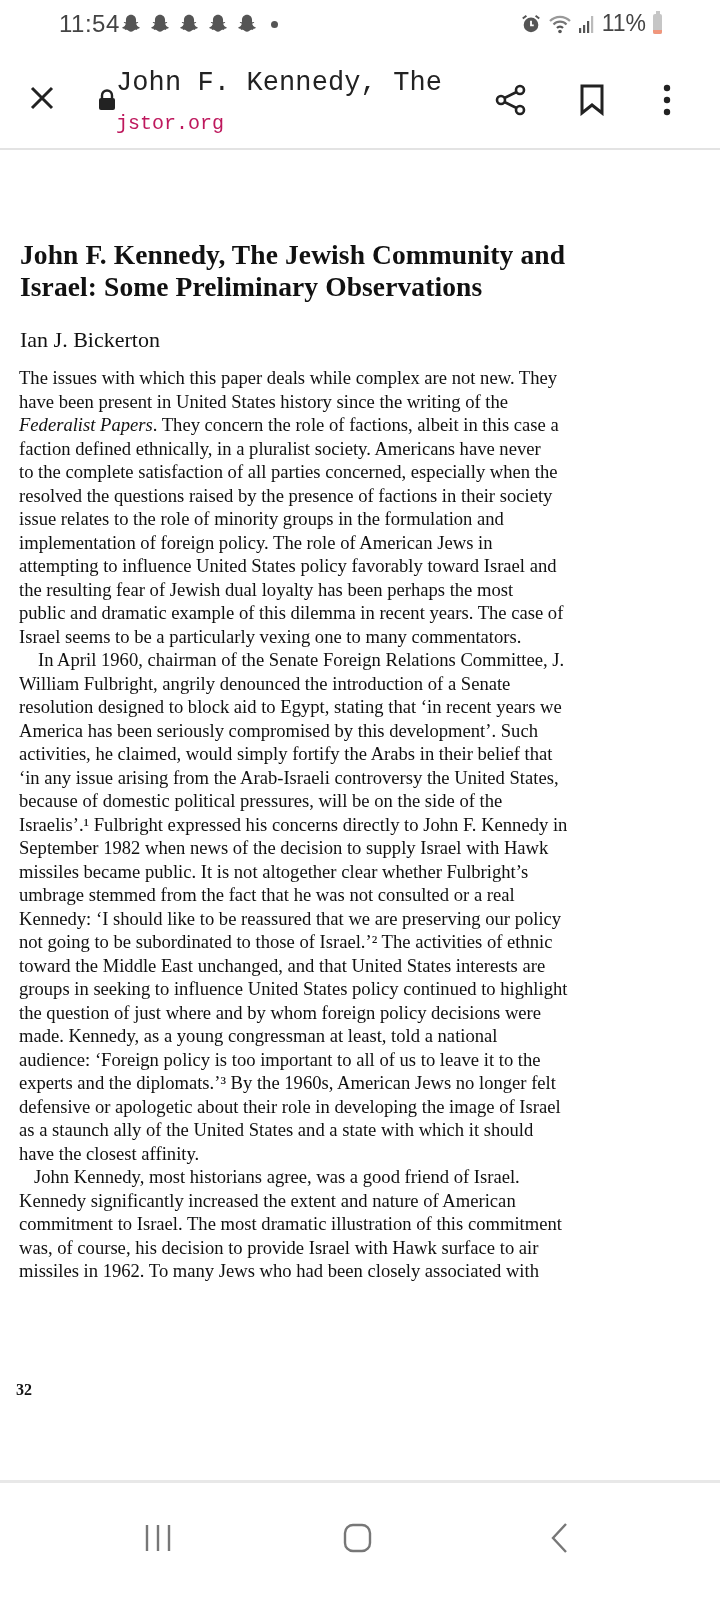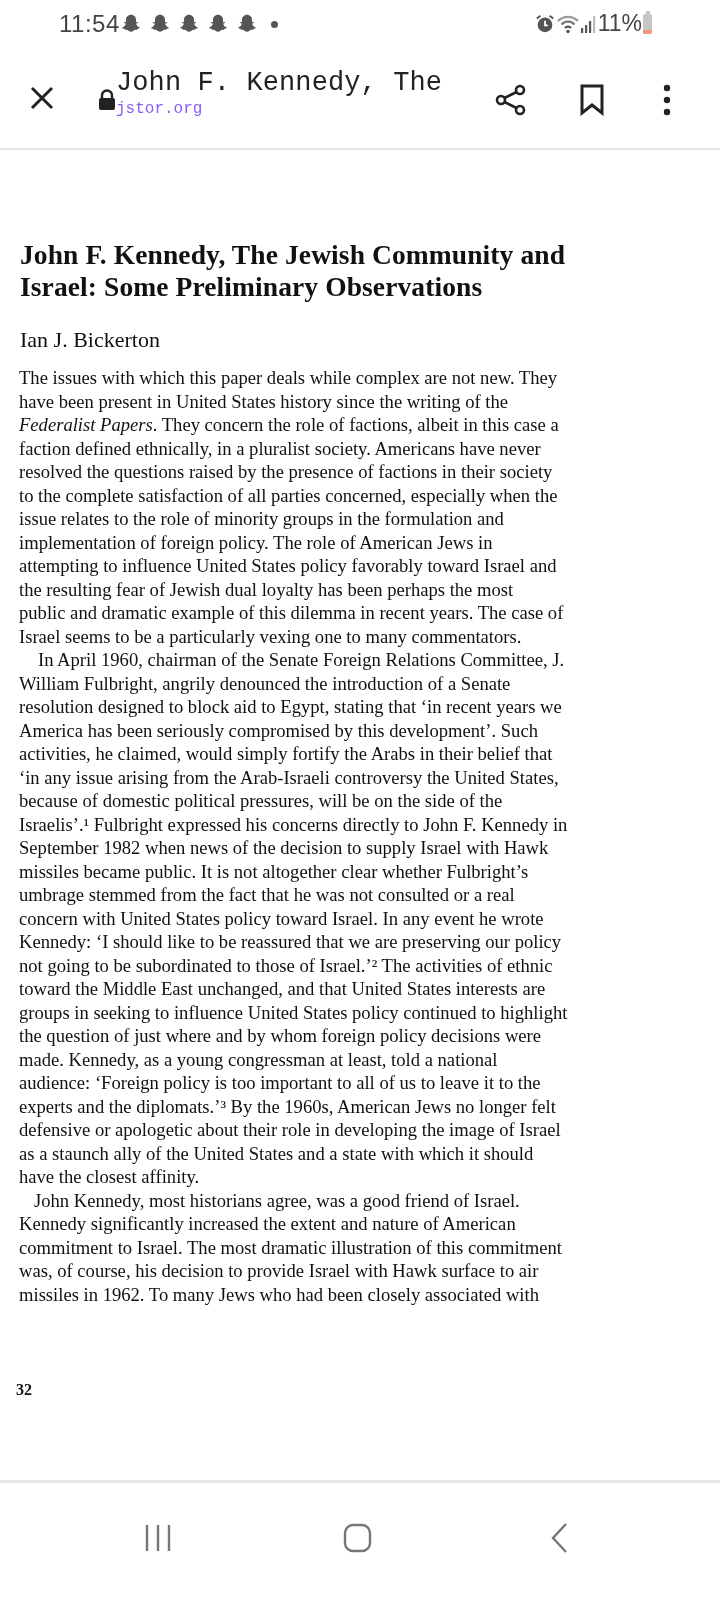--- a/index.html
+++ b/index.html
@@ -6,33 +6,33 @@
     body {
       width: 720px; height: 1600px; background: #ffffff; position: relative; overflow: hidden;
       font-family: "Liberation Sans", sans-serif; color: #202124;
     }
     
     .status-bar { position: absolute; left: 0; top: 0; width: 720px; height: 52px; }
     .status-time { position: absolute; left: 59px; top: 10px; font-size: 24px; color: #444; letter-spacing: 0.5px; }
     .notif-icons { position: absolute; left: 120px; top: 13px; display: flex; gap: 7px; align-items: center; }
     .ghost { width: 22px; height: 22px; display: block; }
     .notif-dot { width: 7px; height: 7px; border-radius: 50%; background: #555; margin-left: 6px; }
-    .status-right { position: absolute; right: 68px; top: 10px; display: flex; align-items: center; color: #555; text-align: center; }
+    .status-right { position: absolute; right: 58px; top: 10px; display: flex; align-items: center; gap: 6px; color: #555; text-align: center; }
     .status-right .batt-text { font-size: 23px; color: #444; }
     .battery { width: 9px; height: 20px; border-radius: 2px; background: #c6c6c6; position: relative; margin-left: 1px; }
     .battery::before { content: ""; position: absolute; top: -3px; left: 2.5px; width: 4px; height: 3px; background: #c6c6c6; }
     .battery .fill { position: absolute; left: 0; bottom: 0; width: 9px; height: 4px; background: #f0967c; border-radius: 0 0 2px 2px; }
 
     
     .toolbar { position: absolute; left: 0; top: 52px; width: 720px; height: 96px; background: #fff; border-bottom: 2px solid #e3e3e3; }
     .close-btn { position: absolute; left: 24px; top: 28px; width: 36px; height: 36px; display:flex; align-items:center; justify-content:center; }
     .lock { position: absolute; left: 97px; top: 37px; width: 20px; height: 22px; }
     .title-block { position: absolute; left: 116px; top: 16px; width: 340px; font-family: Liberation Mono, monospace; }
     .page-title { font-size: 27px; color: #222; white-space: nowrap; overflow: hidden; letter-spacing: 0.1px; }
-    .page-domain { font-size: 16px; color: #8b5cf6; margin-top: 2px; }
+    .page-domain { font-size: 20px; color: #be185d; margin-top: 14px; }
     .tb-btn { position: absolute; top: 26px; width: 44px; height: 44px; display:flex; align-items:center; justify-content:center; }
     .share-btn { left: 489px; }
     .bookmark-btn { left: 570px; }
     .menu-btn { left: 645px; }
 
     
     .doc { position: absolute; left: 0; top: 150px; width: 720px; height: 1330px; font-family: "Liberation Serif", serif; color: #111; }
     .doc-title { position: absolute; left: 20px; top: 89px; width: 690px; font-size: 27.5px; font-weight: bold; line-height: 32px; letter-spacing: 0.1px; }
     .doc-author { position: absolute; left: 20px; top: 177px; font-size: 22px; text-align: right; }
     .doc-body { position: absolute; left: 19px; top: 216px; width: 700px; font-size: 18.6px; line-height: 23.5px; }
@@ -136,40 +136,39 @@
   <div class="doc-title">
     <span class="line">John F. Kennedy, The Jewish Community and</span>
     <span class="line">Israel: Some Preliminary Observations</span>
   </div>
   <div class="doc-author">Ian J. Bickerton</div>
   <div class="doc-body" id="doc-body">
       <span class="line">The issues with which this paper deals while complex are not new. They</span>
       <span class="line">have been present in United States history since the writing of the</span>
       <span class="line"><i>Federalist Papers</i>. They concern the role of factions, albeit in this case a</span>
       <span class="line">faction defined ethnically, in a pluralist society. Americans have never</span>
+      <span class="line">to the complete satisfaction of all parties concerned, especially when the</span>
       <span class="line">resolved the questions raised by the presence of factions in their society</span>
-      <span class="line">to the complete satisfaction of all parties concerned, especially when the</span>
       <span class="line">issue relates to the role of minority groups in the formulation and</span>
       <span class="line">implementation of foreign policy. The role of American Jews in</span>
       <span class="line">attempting to influence United States policy favorably toward Israel and</span>
       <span class="line">the resulting fear of Jewish dual loyalty has been perhaps the most</span>
       <span class="line">public and dramatic example of this dilemma in recent years. The case of</span>
       <span class="line">Israel seems to be a particularly vexing one to many commentators.</span>
       <span class="line indent">In April 1960, chairman of the Senate Foreign Relations Committee, J.</span>
       <span class="line">William Fulbright, angrily denounced the introduction of a Senate</span>
       <span class="line">resolution designed to block aid to Egypt, stating that ‘in recent years we</span>
       <span class="line">America has been seriously compromised by this development’. Such</span>
       <span class="line">activities, he claimed, would simply fortify the Arabs in their belief that</span>
       <span class="line">‘in any issue arising from the Arab-Israeli controversy the United States,</span>
       <span class="line">because of domestic political pressures, will be on the side of the</span>
       <span class="line">Israelis’.¹ Fulbright expressed his concerns directly to John F. Kennedy in</span>
       <span class="line">September 1982 when news of the decision to supply Israel with Hawk</span>
       <span class="line">missiles became public. It is not altogether clear whether Fulbright’s</span>
       <span class="line">umbrage stemmed from the fact that he was not consulted or a real</span>
-      <span class="line">concern with United States policy toward Israel. In any event he wrote</span>
       <span class="line">Kennedy: ‘I should like to be reassured that we are preserving our policy</span>
       <span class="line">not going to be subordinated to those of Israel.’² The activities of ethnic</span>
       <span class="line">toward the Middle East unchanged, and that United States interests are</span>
       <span class="line">groups in seeking to influence United States policy continued to highlight</span>
       <span class="line">the question of just where and by whom foreign policy decisions were</span>
       <span class="line">made. Kennedy, as a young congressman at least, told a national</span>
       <span class="line">audience: ‘Foreign policy is too important to all of us to leave it to the</span>
       <span class="line">experts and the diplomats.’³ By the 1960s, American Jews no longer felt</span>
       <span class="line">defensive or apologetic about their role in developing the image of Israel</span>
       <span class="line">as a staunch ally of the United States and a state with which it should</span>

